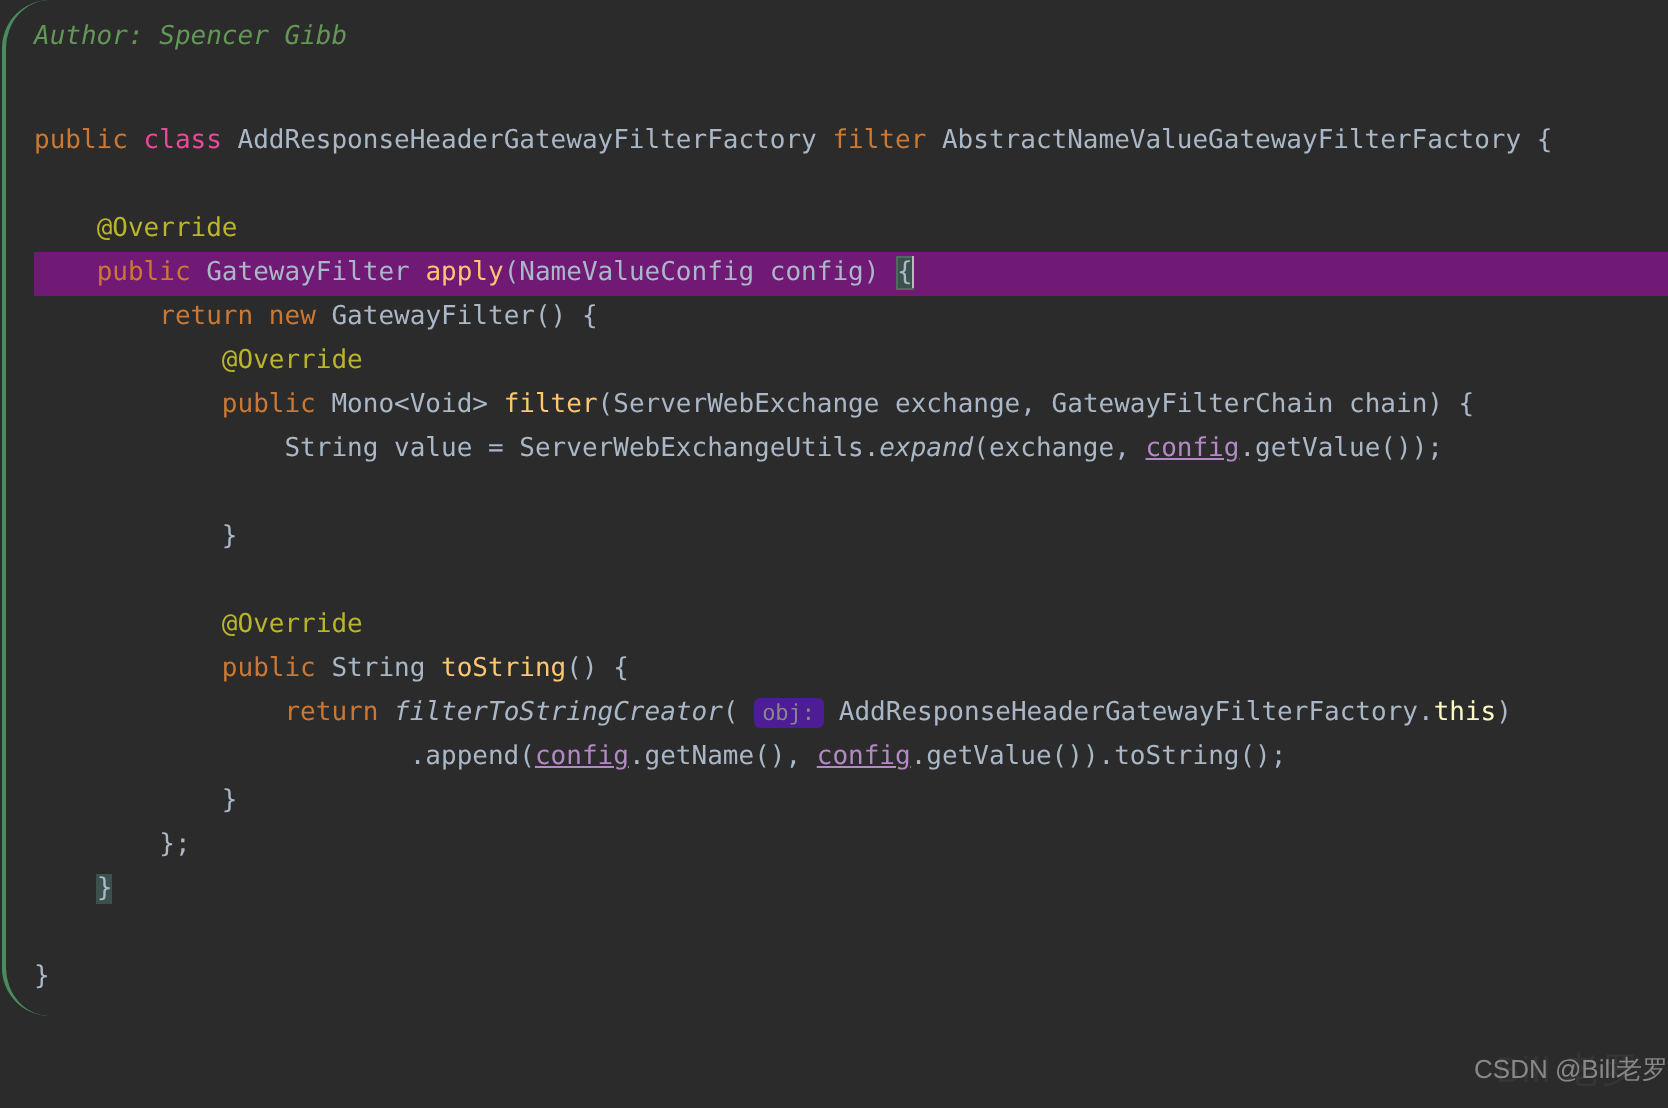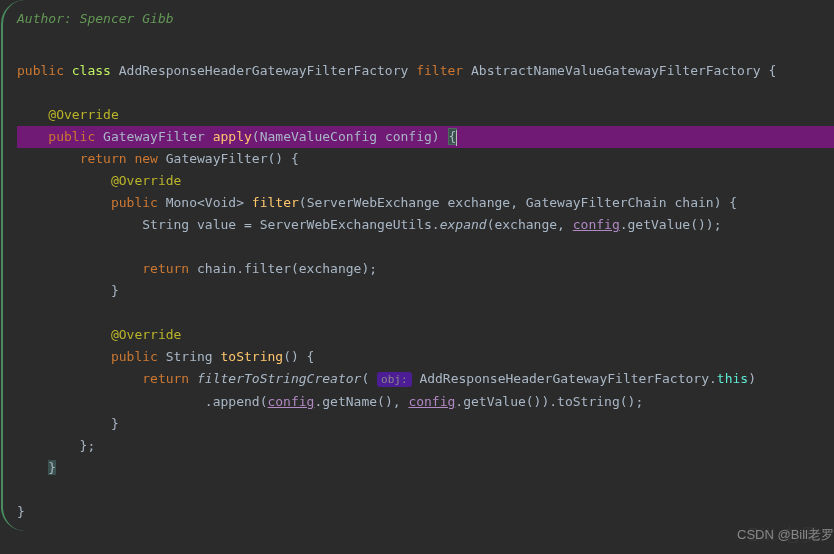--- a/index.html
+++ b/index.html
@@ -21,25 +21,25 @@
       border-radius: 24px;
     }
     .author-line {
       color: #629755;
       font-style: italic;
       padding-bottom: 8px;
     }
     .code-line { white-space: pre; }
     .line-highlight { background: #701a75; }
     .k-public { color: #cc7832; }
-    .k-class { color: #bef264; }
+    .k-class { color: #ec4899; }
     .k-extends { color: #cc7832; }
     .k-return { color: #cc7832; }
     .k-new { color: #cc7832; }
-    .k-this { color: #5eead4; }
+    .k-this { color: #fef9c3; }
     .annotation { color: #bbb529; }
     .method-decl { color: #ffc66d; }
     .type { color: #a9b7c6; }
     .param-highlight { color: #b389c5; text-decoration: underline; }
     .static-italic { font-style: italic; color: #a9b7c6; }
     .hint-badge {
       background: #4c1d95;
       color: #888;
       border-radius: 3px;
       padding: 1px 4px;
@@ -94,21 +94,20 @@
 
   <div class="code-line">            <span class="annotation">@Override</span></div>
 
   <div class="code-line">            <span class="k-public">public</span> <span class="type">Mono&lt;Void&gt;</span> <span class="method-decl">filter</span>(<span class="type">ServerWebExchange</span> <span>exchange</span>, <span class="type">GatewayFilterChain</span> <span>chain</span>) {</div>
 
   <div class="code-line">                <span class="type">String</span> <span>value</span> = <span class="type">ServerWebExchangeUtils</span>.<span class="static-italic">expand</span>(<span>exchange</span>, <span class="param-highlight">config</span>.<span>getValue</span>());</div>
 
 
   <div class="code-line">&nbsp;</div>
 
-  <div class="code-line">                <span class="k-return">return</span> <span>chain</span>.<span>filter</span>(<span>exchange</span>);</div>
 
   <div class="code-line">            }</div>
 
   <div class="code-line">&nbsp;</div>
 
   <div class="code-line">            <span class="annotation">@Override</span></div>
 
   <div class="code-line">            <span class="k-public">public</span> <span class="type">String</span> <span class="method-decl">toString</span>() {</div>
 
   <div class="code-line">                <span class="k-return">return</span> <span class="static-italic">filterToStringCreator</span>( <span class="hint-badge">obj:</span> <span class="type">AddResponseHeaderGatewayFilterFactory</span>.<span class="k-this">this</span>)</div>

